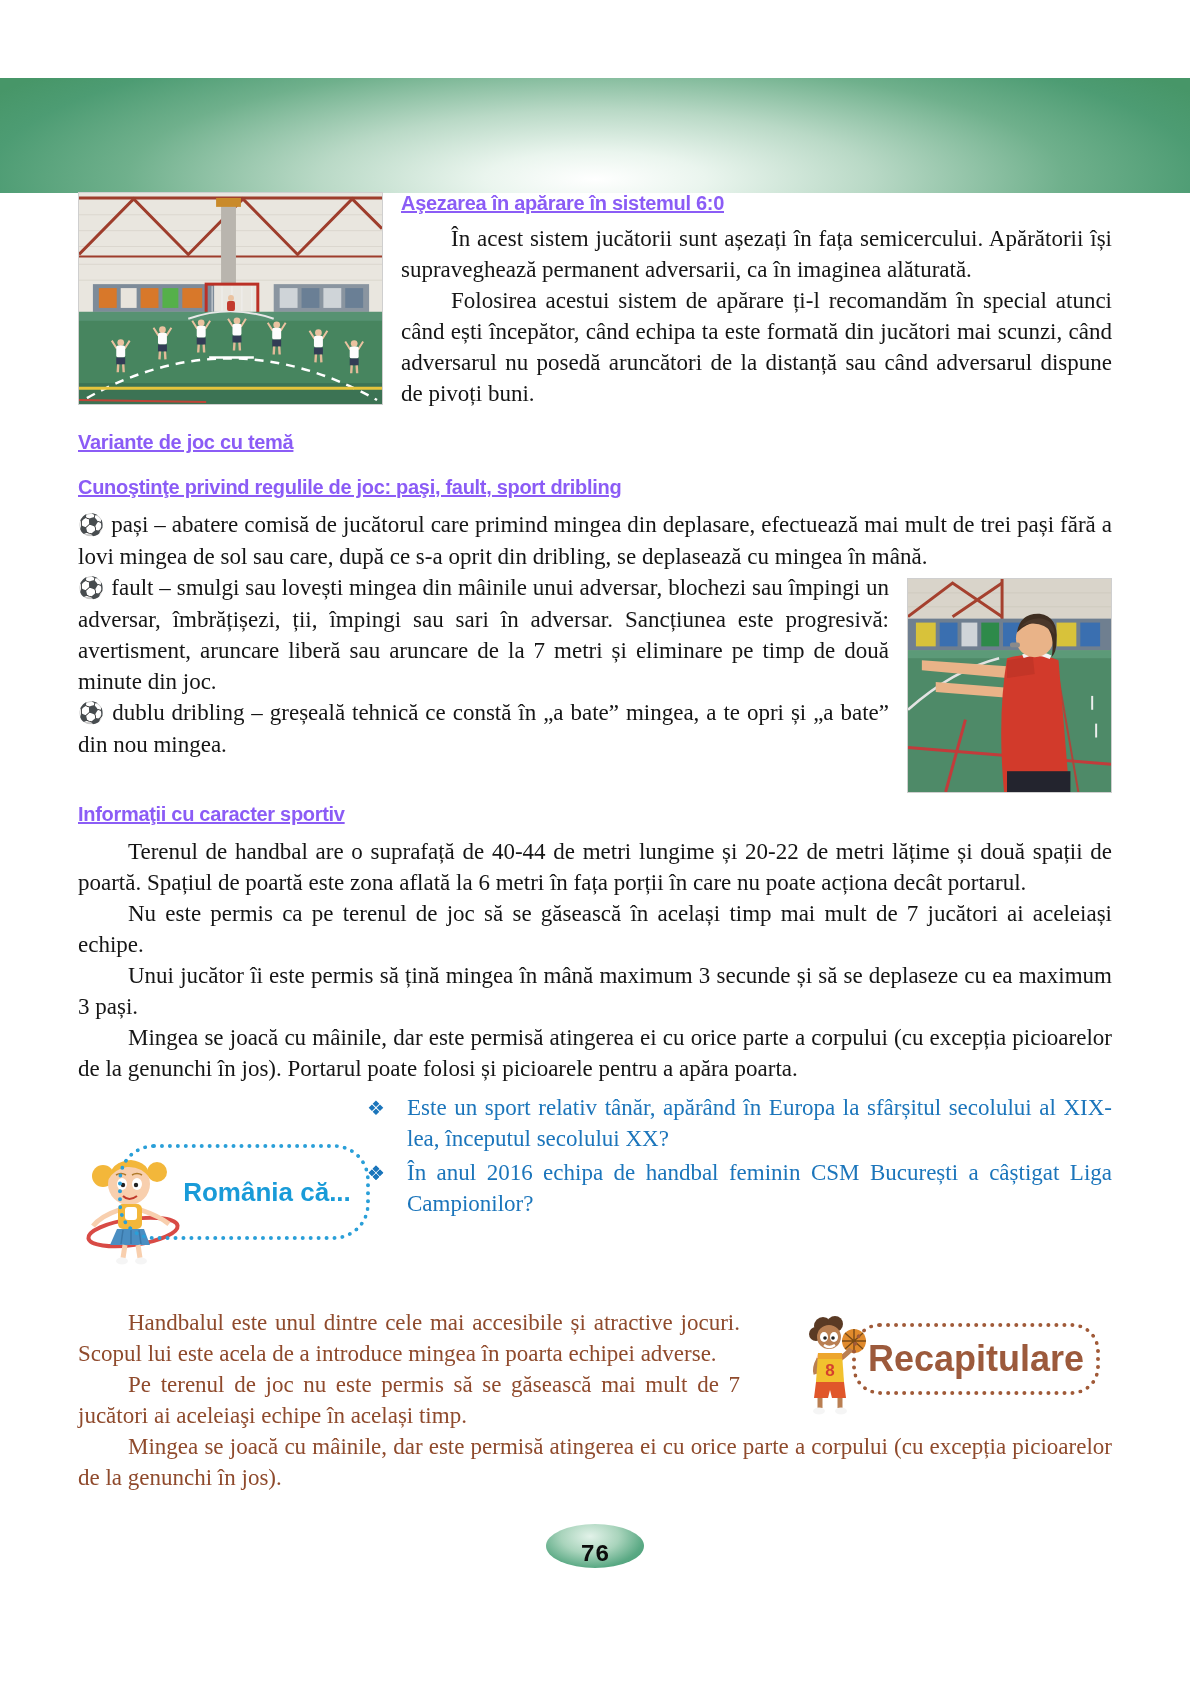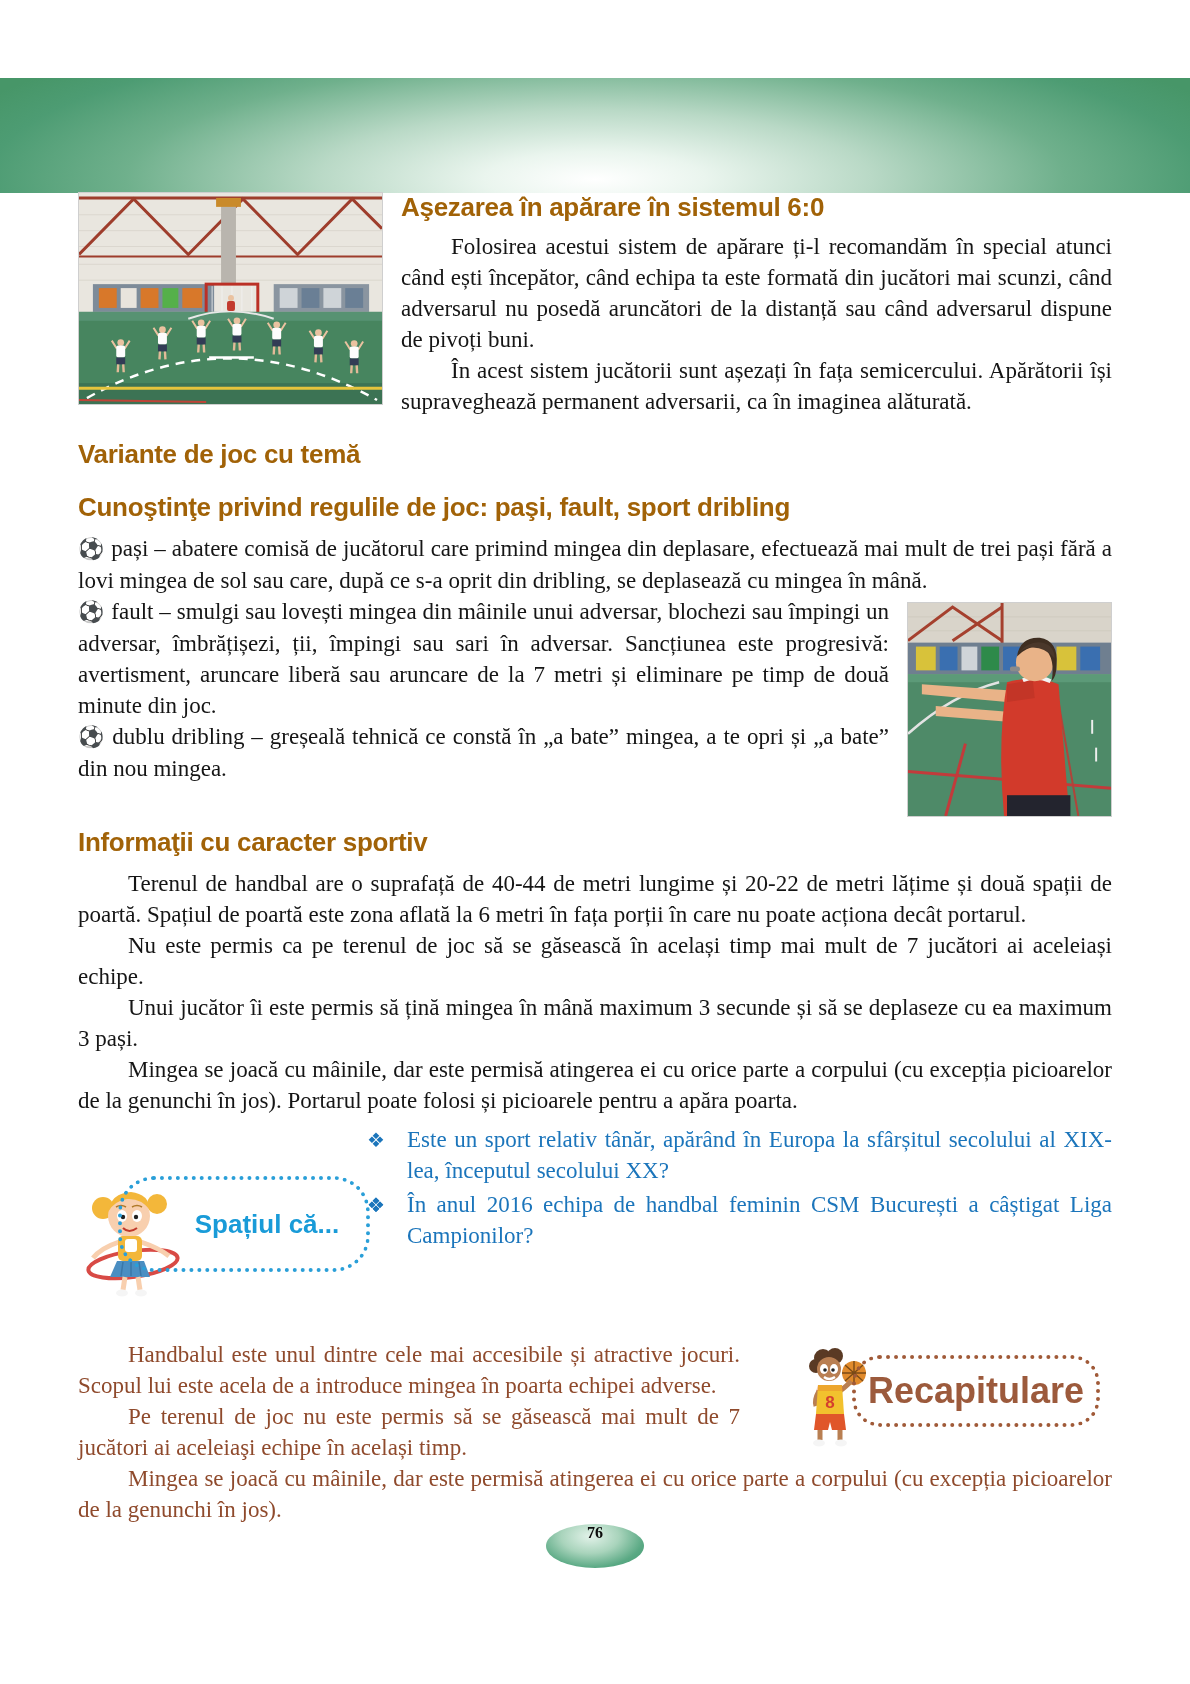--- a/index.html
+++ b/index.html
@@ -27,24 +27,25 @@
 
   .content {
     position: absolute;
     top: 192px; left: 78px;
     width: 1034px;
   }
 
   h2.sec {
     font-family: "Liberation Sans", sans-serif;
     font-weight: bold;
-    font-size: 26px;
+    font-size: 20px;
     letter-spacing: -0.3px;
-    color: #a16207;
+    color: #8b5cf6;
     margin: 22px 0 10px 0;
+    text-decoration: underline;
   }
   h2.clear { clear: both; margin-top: 12px; }
 
   p.body {
     margin: 0;
     font-size: 23px;
     line-height: 31px;
     text-align: justify;
   }
   p.ind { text-indent: 50px; }
@@ -144,24 +145,24 @@
   .boy-svg { position: absolute; left: 42px; top: 0; width: 66px; height: 102px; }
 
   
   .pagenum {
     position: absolute;
     top: 1524px; left: 50%;
     transform: translateX(-50%);
     width: 98px; height: 44px;
     border-radius: 50%;
     background: radial-gradient(ellipse at 45% 28%, #e2f2e9 0%, #a9d4bc 38%, #5aa984 70%, #3f9a6e 100%);
-    display: flex; align-items: flex-start; justify-content: center;
-    font-family: Liberation Serif, serif;
+    display: flex; align-items: flex-end; justify-content: center;
+    font-family: Liberation Mono, monospace;
     font-weight: bold;
-    font-size: 16px;
+    font-size: 24px;
     color: #0c0c0c;
   }
 </style>
 </head>
 <body>
 
 <div class="page">
 
   <div class="band"></div>
 
@@ -266,22 +267,22 @@
                 <circle cx="0" cy="-11" r="3.4" fill="#eac2a0"></circle>
                 <rect x="-4.5" y="-8" width="9" height="12" rx="2" fill="#fdfdfd"></rect>
                 <rect x="-4.5" y="4" width="9" height="7" fill="#323c55"></rect>
                 <path d="M-2.5 11 L-3 19 M2.5 11 L3 19" stroke="#e2ba98" stroke-width="2.4"></path>
               </g>
           </g>
         </svg>
       </div>
       <div class="intro-text">
         <h2 class="sec">Aşezarea în apărare în sistemul 6:0</h2>
+        <p class="body ind">În acest sistem jucătorii sunt așezați în fața semicercului. Apărătorii își supraveghează permanent adversarii, ca în imaginea alăturată.</p>
         <p class="body ind">Folosirea acestui sistem de apărare ți-l recomandăm în special atunci când ești începător, când echipa ta este formată din jucători mai scunzi, când adversarul nu posedă aruncători de la distanță sau când adversarul dispune de pivoți buni.</p>
-        <p class="body ind">În acest sistem jucătorii sunt așezați în fața semicercului. Apărătorii își supraveghează permanent adversarii, ca în imaginea alăturată.</p>
       </div>
     </div>
 
     <h2 class="sec">Variante de joc cu temă</h2>
 
     <h2 class="sec">Cunoştinţe privind regulile de joc: paşi, fault, sport dribling</h2>
     <p class="body"><span class="ball">⚽</span><span>pași – abatere comisă de jucătorul care primind mingea din deplasare, efectuează mai mult de trei pași fără a lovi mingea de sol sau care, după ce s-a oprit din dribling, se deplasează cu mingea în mână.</span></p>
     <p class="body">
       <span class="photo2">
         <svg viewBox="0 0 205 215" width="100%" height="100%" preserveAspectRatio="none">
@@ -355,21 +356,21 @@
           <rect x="37" y="58" width="24" height="25" rx="5" fill="#f3b73a"></rect>
           <rect x="44" y="61" width="12" height="13" rx="3" fill="#ffffff"></rect>
           <path d="M36 83 L63 83 L69 99 L29 99 Z" fill="#4a8ec2"></path>
           <path d="M42 84 L40 98 M50 84 L50 98 M58 84 L60 98" stroke="#3a77a8" stroke-width="1.5"></path>
           <line x1="44" y1="99" x2="42" y2="112" stroke="#f8cfae" stroke-width="5"></line>
           <line x1="57" y1="99" x2="59" y2="112" stroke="#f8cfae" stroke-width="5"></line>
           <ellipse cx="41" cy="115" rx="6" ry="3.5" fill="#f5f5f5"></ellipse>
           <ellipse cx="60" cy="115" rx="6" ry="3.5" fill="#f5f5f5"></ellipse>
         </svg>
         <div class="dotbox-blue">
-          <span class="boxlabel">Spațiul că...</span>
+          <span class="boxlabel">România că...</span>
         </div>
       </div>
       <ul class="know">
         <li><span class="diamond">❖</span><span>Este un sport relativ tânăr, apărând în Europa la sfârșitul secolului al XIX-lea, începutul secolului XX?</span></li>
         <li><span class="diamond">❖</span></li>
         <li><span class="diamond">❖</span><span>În anul 2016 echipa de handbal feminin CSM București a câștigat Liga Campionilor?</span></li>
       </ul>
     </div>
 
     <div class="recap-sec">

